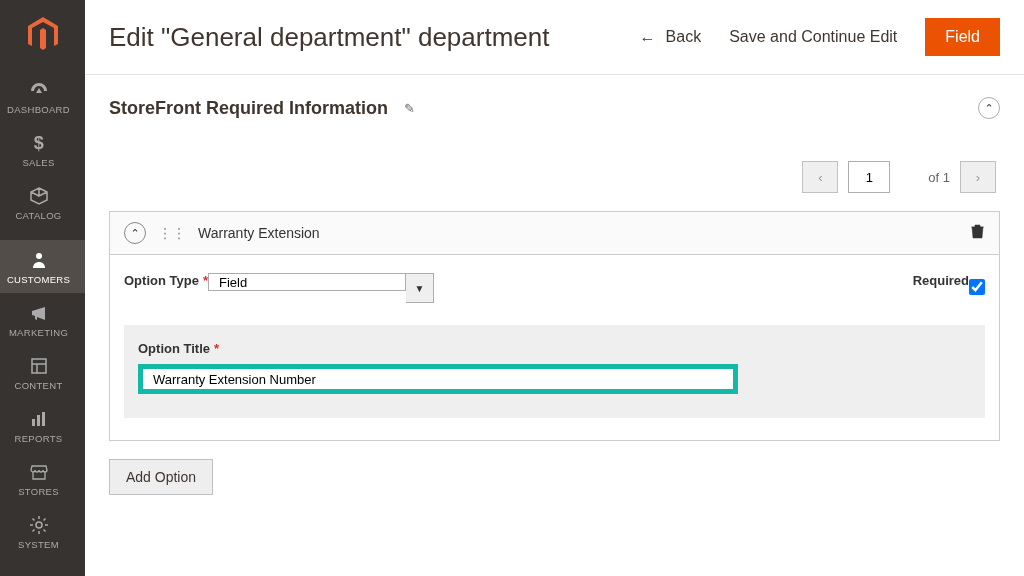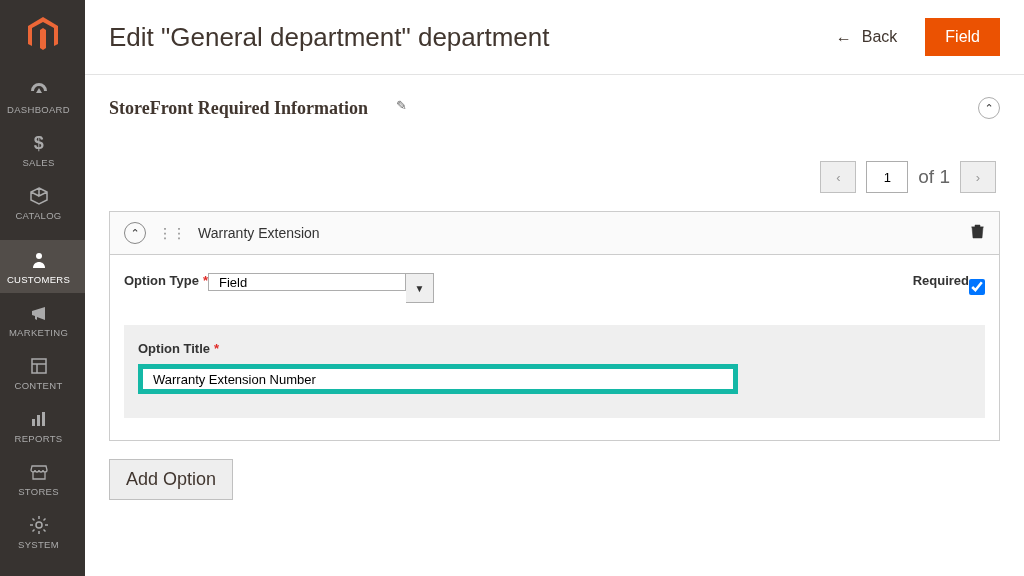--- a/index.html
+++ b/index.html
@@ -19,29 +19,29 @@
     .main { flex: 1; display: flex; flex-direction: column; overflow: hidden; }
     .header { display: flex; align-items: center; justify-content: space-between; padding: 18px 24px; border-bottom: 1px solid #e3e3e3; }
     .page-title { font-size: 26px; font-weight: 400; color: #41362f; }
     .header-actions { display: flex; align-items: center; gap: 28px; }
     .back-link { display: flex; align-items: center; gap: 10px; font-size: 16px; color: #41362f; cursor: pointer; }
     .save-continue { font-size: 16px; color: #41362f; cursor: pointer; }
     .save-btn { background: #eb5202; color: #fff; border: none; padding: 10px 20px; font-size: 16px; cursor: pointer; }
 
     .content { flex: 1; padding: 22px 24px; overflow-y: auto; }
     .section-header { display: flex; align-items: center; justify-content: space-between; margin-bottom: 42px; }
-    .section-title-wrap { display: flex; gap: 28px; font-family: Liberation Serif, serif; }
+    .section-title-wrap { display: flex; align-items: center; gap: 16px; }
     .section-title { font-size: 18px; font-weight: 600; color: #41362f; }
     .collapse-btn { width: 22px; height: 22px; border: 1px solid #adadad; border-radius: 50%; display: flex; align-items: center; justify-content: center; cursor: pointer; font-size: 11px; }
 
     
     .pagination { display: flex; align-items: center; justify-content: flex-end; gap: 10px; margin-bottom: 18px; padding-right: 4px; }
     .pag-btn { width: 36px; height: 32px; border: 1px solid #c0c0c0; background: #efefef; color: #999; display: flex; align-items: center; justify-content: center; cursor: pointer; }
     .pag-input { width: 42px; height: 32px; border: 1px solid #adadad; text-align: center; font-size: 13px; }
-    .pag-of { font-size: 19px; color: #666; }
+    .pag-of { font-size: 13px; color: #666; margin-left: 28px; }
 
     
     .option-block { border: 1px solid #ccc; }
     .option-head { display: flex; align-items: center; gap: 12px; padding: 10px 14px; border-bottom: 1px solid #ccc; background: #fafafa; }
     .option-head .collapse-btn { border-color: #888; }
     .drag-handle { color: #888; font-size: 14px; cursor: grab; }
     .option-name { font-size: 14px; color: #333; flex: 1; }
     .trash { cursor: pointer; font-size: 16px; color: #333; }
 
     .option-body { padding: 18px 14px 22px 14px; }
@@ -52,21 +52,21 @@
     .field-label .req { color: #e02b27; margin-left: 4px; }
     .select-wrap { display: flex; }
     .select-input { flex: 1; height: 18px; border: 1px solid #adadad; padding: 0 10px; font-size: 13px; background: #fff; }
     .select-chevron { width: 28px; height: 30px; border: 1px solid #adadad; border-left: none; background: #efefef; display: flex; align-items: center; justify-content: center; font-size: 10px; }
     .checkbox { width: 16px; height: 16px; margin-top: 6px; }
 
     .subfield-block { background: #efefef; padding: 16px 14px 24px 14px; margin-top: 22px; }
     .text-input { width: 600px; height: 30px; border: 5px solid #14b8a6; padding: 0 10px; font-size: 13px; background: #fff; }
 
     .add-option-row { margin-top: 18px; }
-    .add-btn { background: #eee; border: 1px solid #c0c0c0; padding: 9px 16px; font-size: 18px; color: #41362f; cursor: pointer; }
+    .add-btn { background: #eee; border: 1px solid #c0c0c0; padding: 9px 16px; font-size: 14px; color: #41362f; cursor: pointer; }
 
     .pencil-icon { cursor: pointer; color: #666; font-size: 13px; }
   </style>
 </head>
 <body>
 
 <div class="viewport">
 
   <div class="sidebar">
     <div class="logo">
@@ -155,20 +155,21 @@
   </div>
 
   <div class="main">
     <div class="header">
       <h1 class="page-title">Edit "General department" department</h1>
       <div class="header-actions">
         <div class="back-link">
           <span>←</span>
           <span>Back</span>
         </div>
+        <div class="save-continue">Save and Continue Edit</div>
         <button class="save-btn">Field</button>
       </div>
     </div>
 
     <div class="content">
       <div class="section-header">
         <div class="section-title-wrap">
           <span class="section-title">StoreFront Required Information</span>
           <span class="pencil-icon">✎</span>
         </div>

